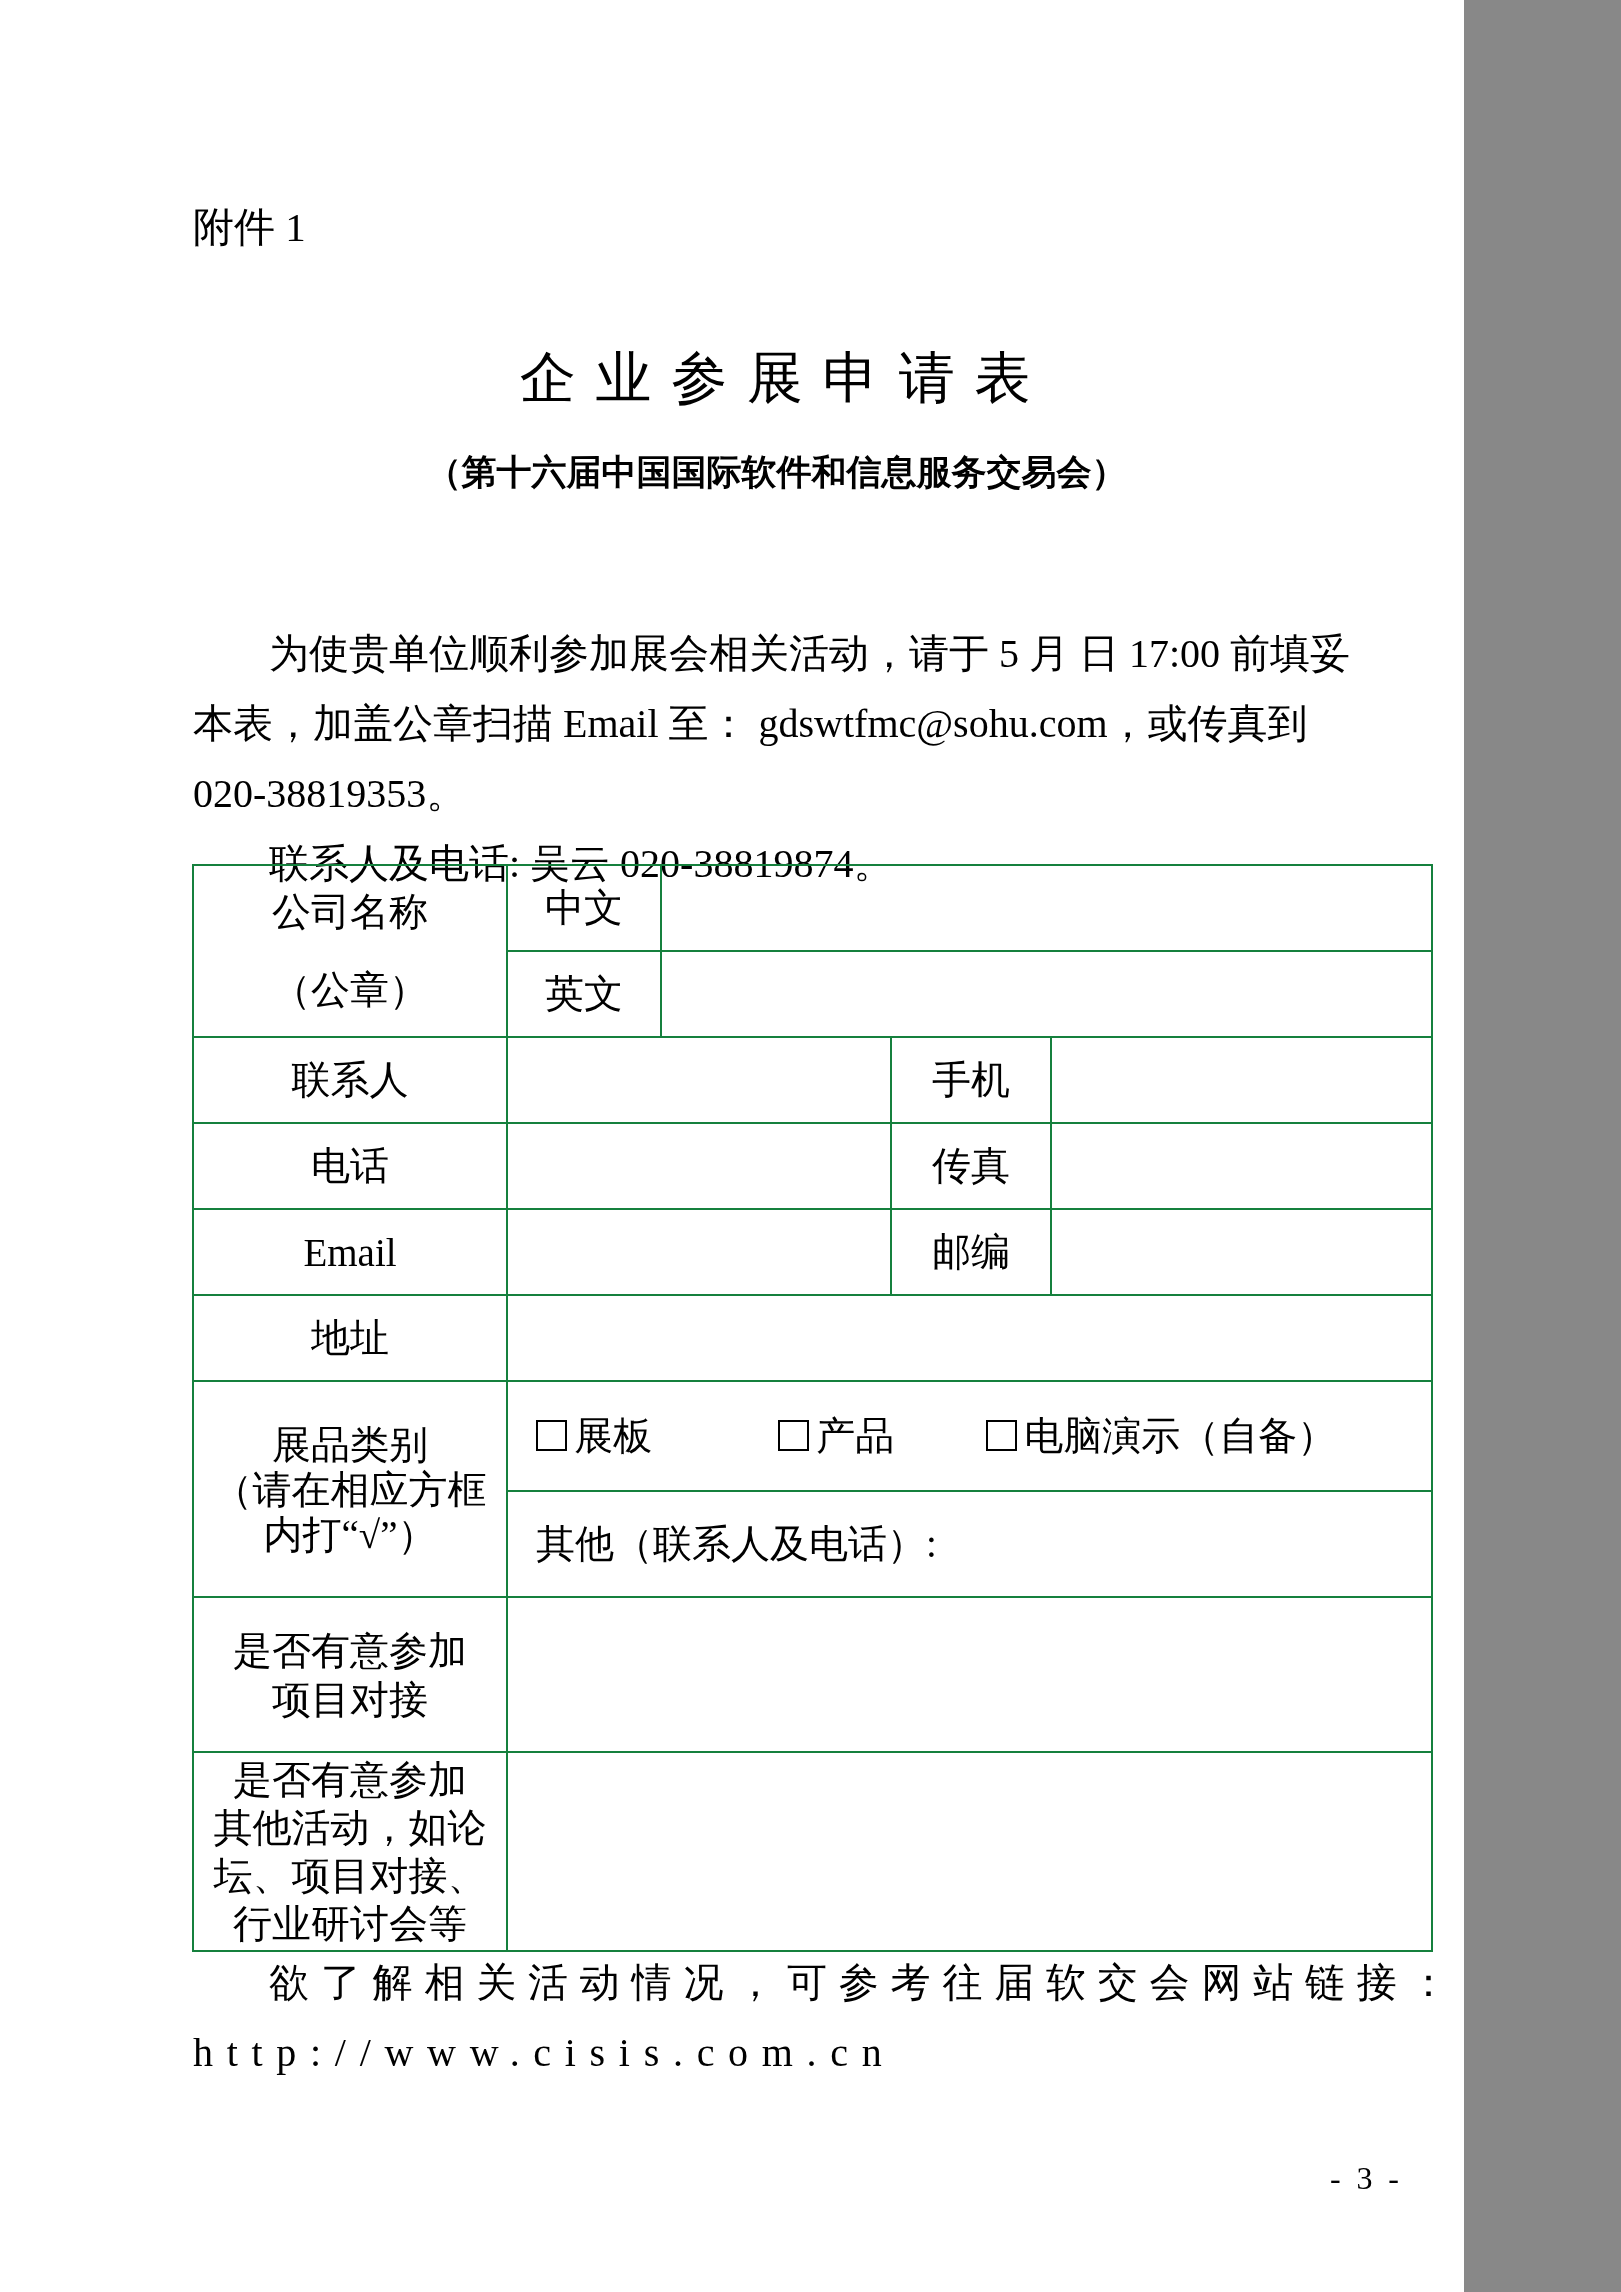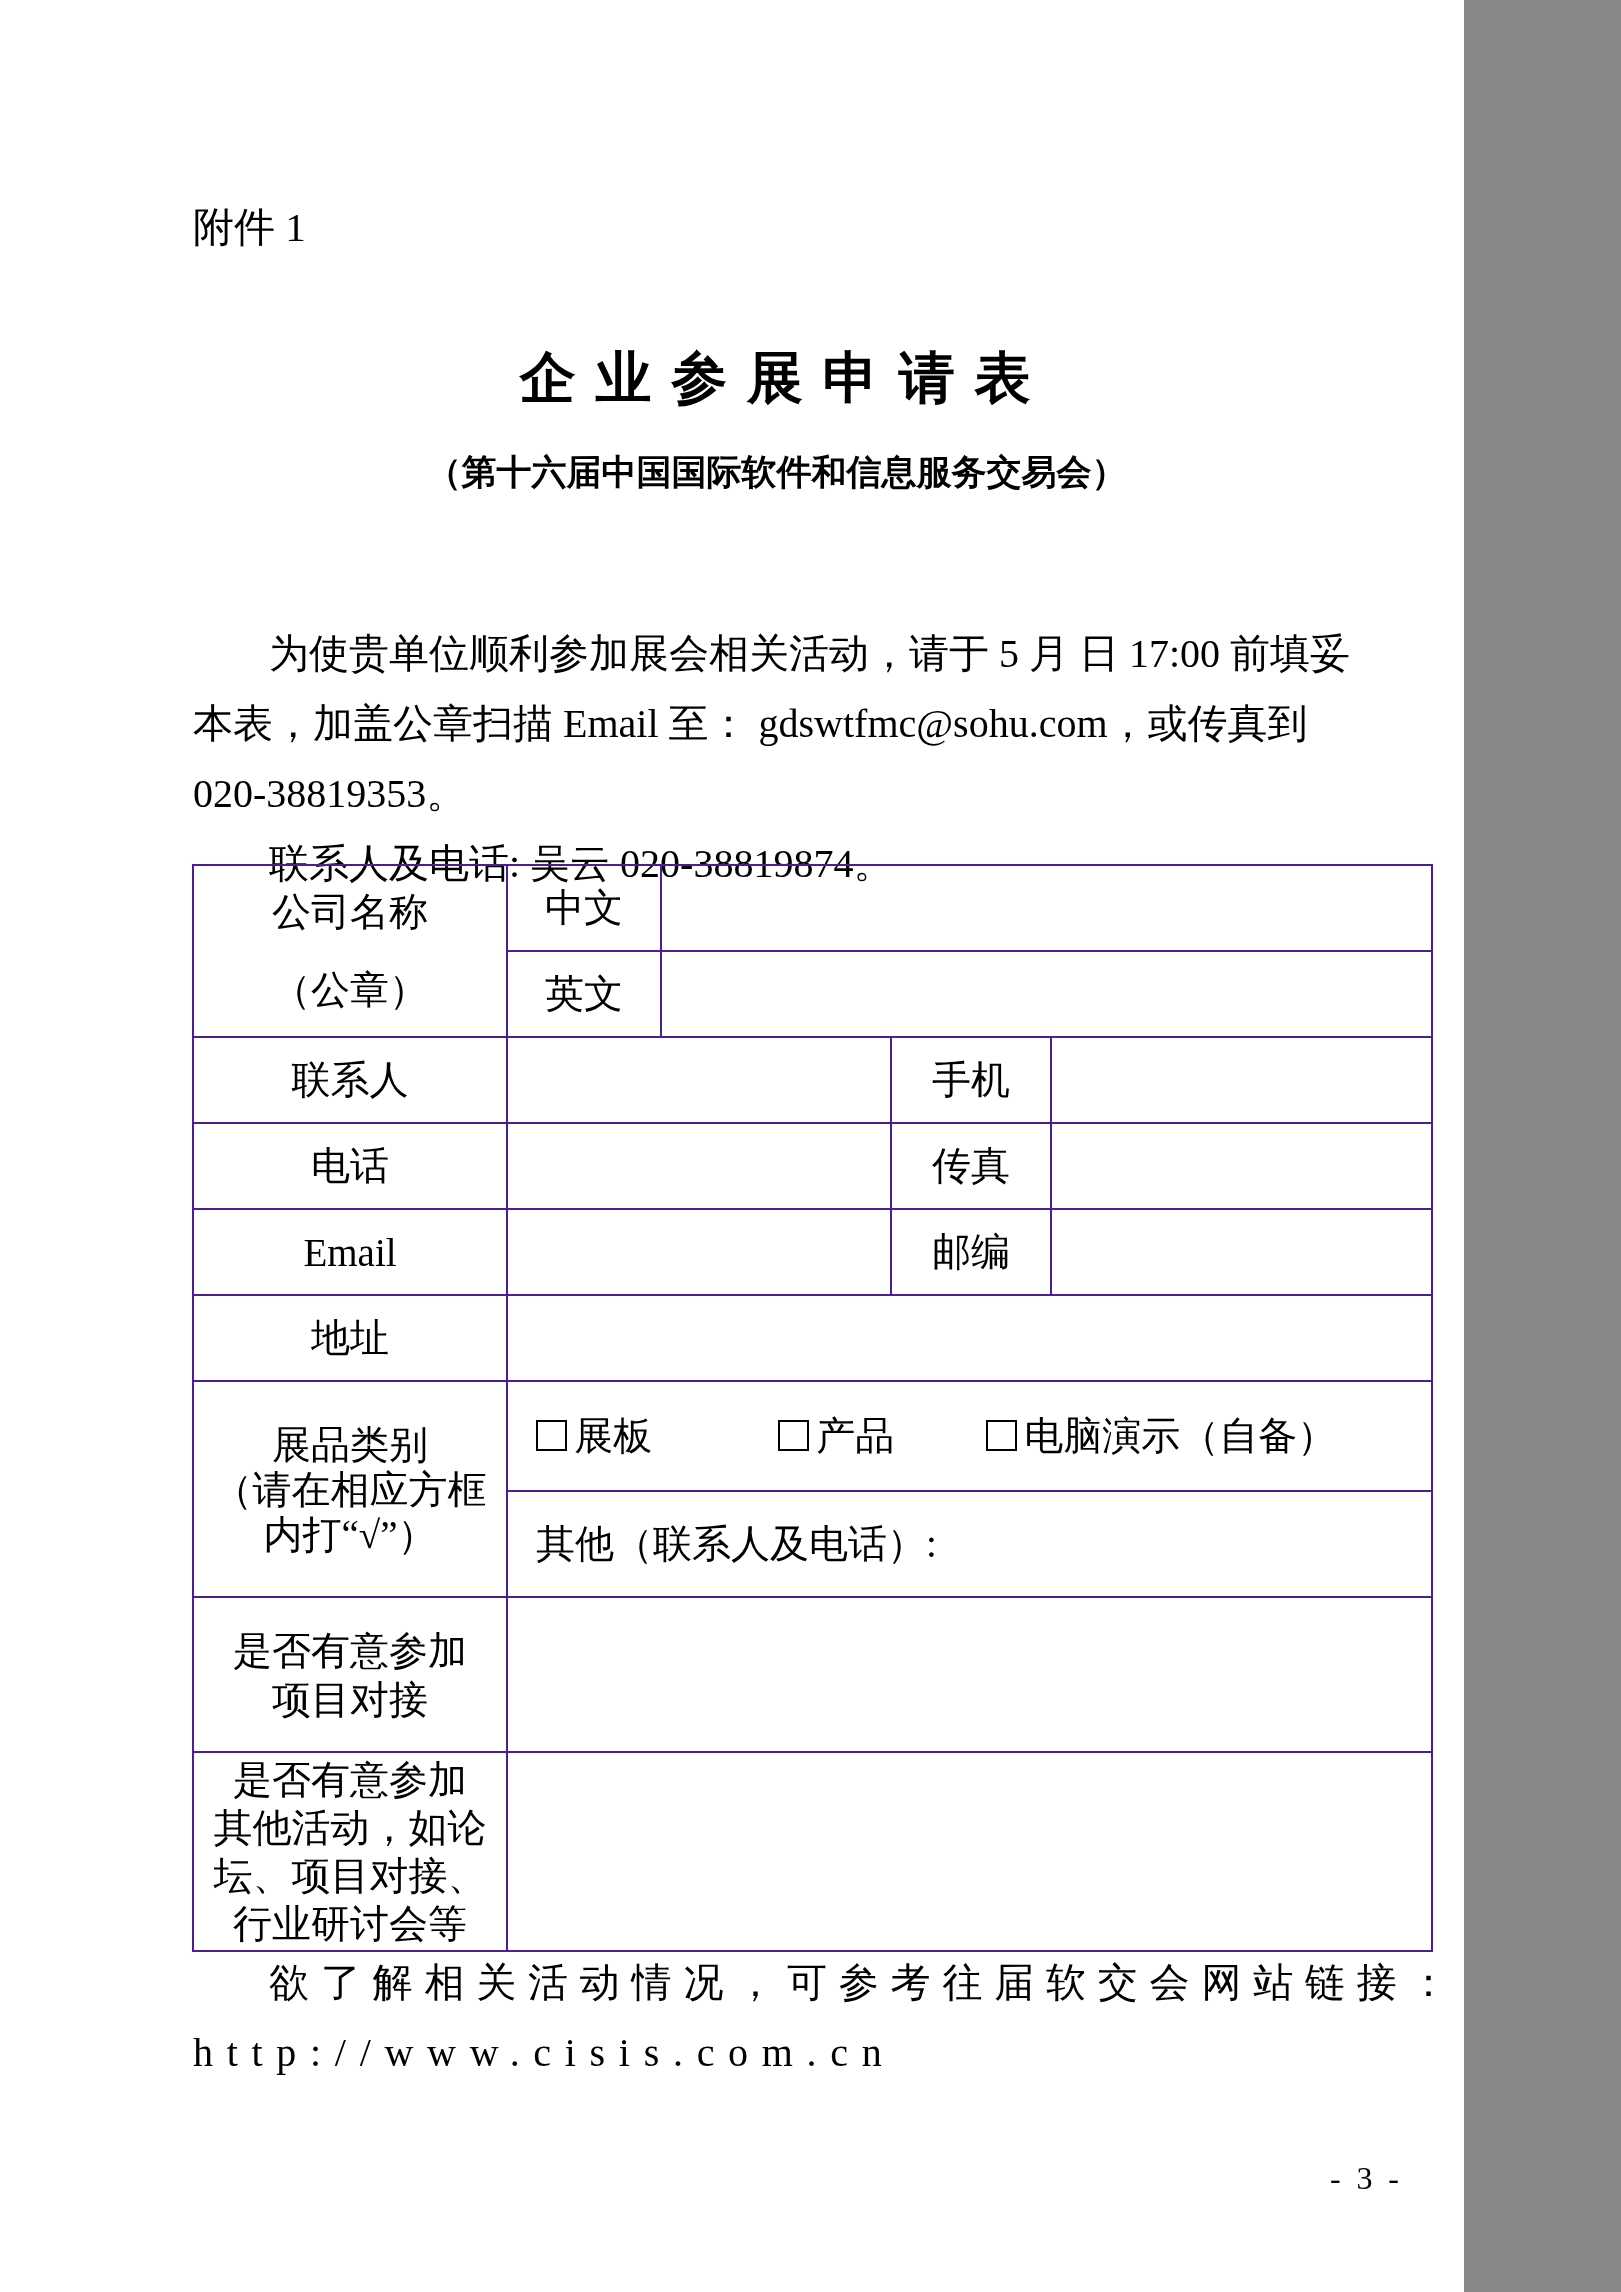--- a/index.html
+++ b/index.html
@@ -7,36 +7,36 @@
     position:relative;
     width:1464px;height:2293px;
     background:#ffffff;
     font-family:"Liberation Serif","DejaVu Serif",serif;
     color:#000;
     overflow:hidden;
   }
   .attachment{position:absolute;left:193px;top:200px;font-size:41px;}
   .title{
     position:absolute;left:0;top:341px;width:1553px;
-    text-align:center;font-size:56px;font-weight:bold;letter-spacing:2.9px;
+    text-align:center;font-size:56px;font-weight:normal;letter-spacing:2.9px;
   }
   .subtitle{
     position:absolute;left:0;top:449px;width:1553px;
     text-align:center;font-size:35px;font-weight:bold;
   }
   .intro{position:absolute;left:193px;top:619px;width:1243px;font-size:40px;line-height:70px;}
   .intro .line{white-space:nowrap;}
   .ind{text-indent:76px;}
   .ftable{
     position:absolute;left:192px;top:864px;
     border-collapse:collapse;table-layout:fixed;width:1239px;
     font-size:39px;
   }
   .ftable td{
-    border:2px solid #4c1d95;
+    border:2px solid #15803d;
     text-align:center;vertical-align:middle;
     padding:0;overflow:hidden;
   }
   .ftable{border:2.9px solid #000;}
   tr.r88{height:86px;} tr.r112{height:110px;} tr.r108{height:106px;}
   tr.r158{height:155px;} tr.r203{height:199px;}
   .lbl2 div{line-height:78px;}
   .lbl3 div{line-height:45px;}
   .lblsel div{line-height:49px;}
   .lblact div{line-height:48px;}

